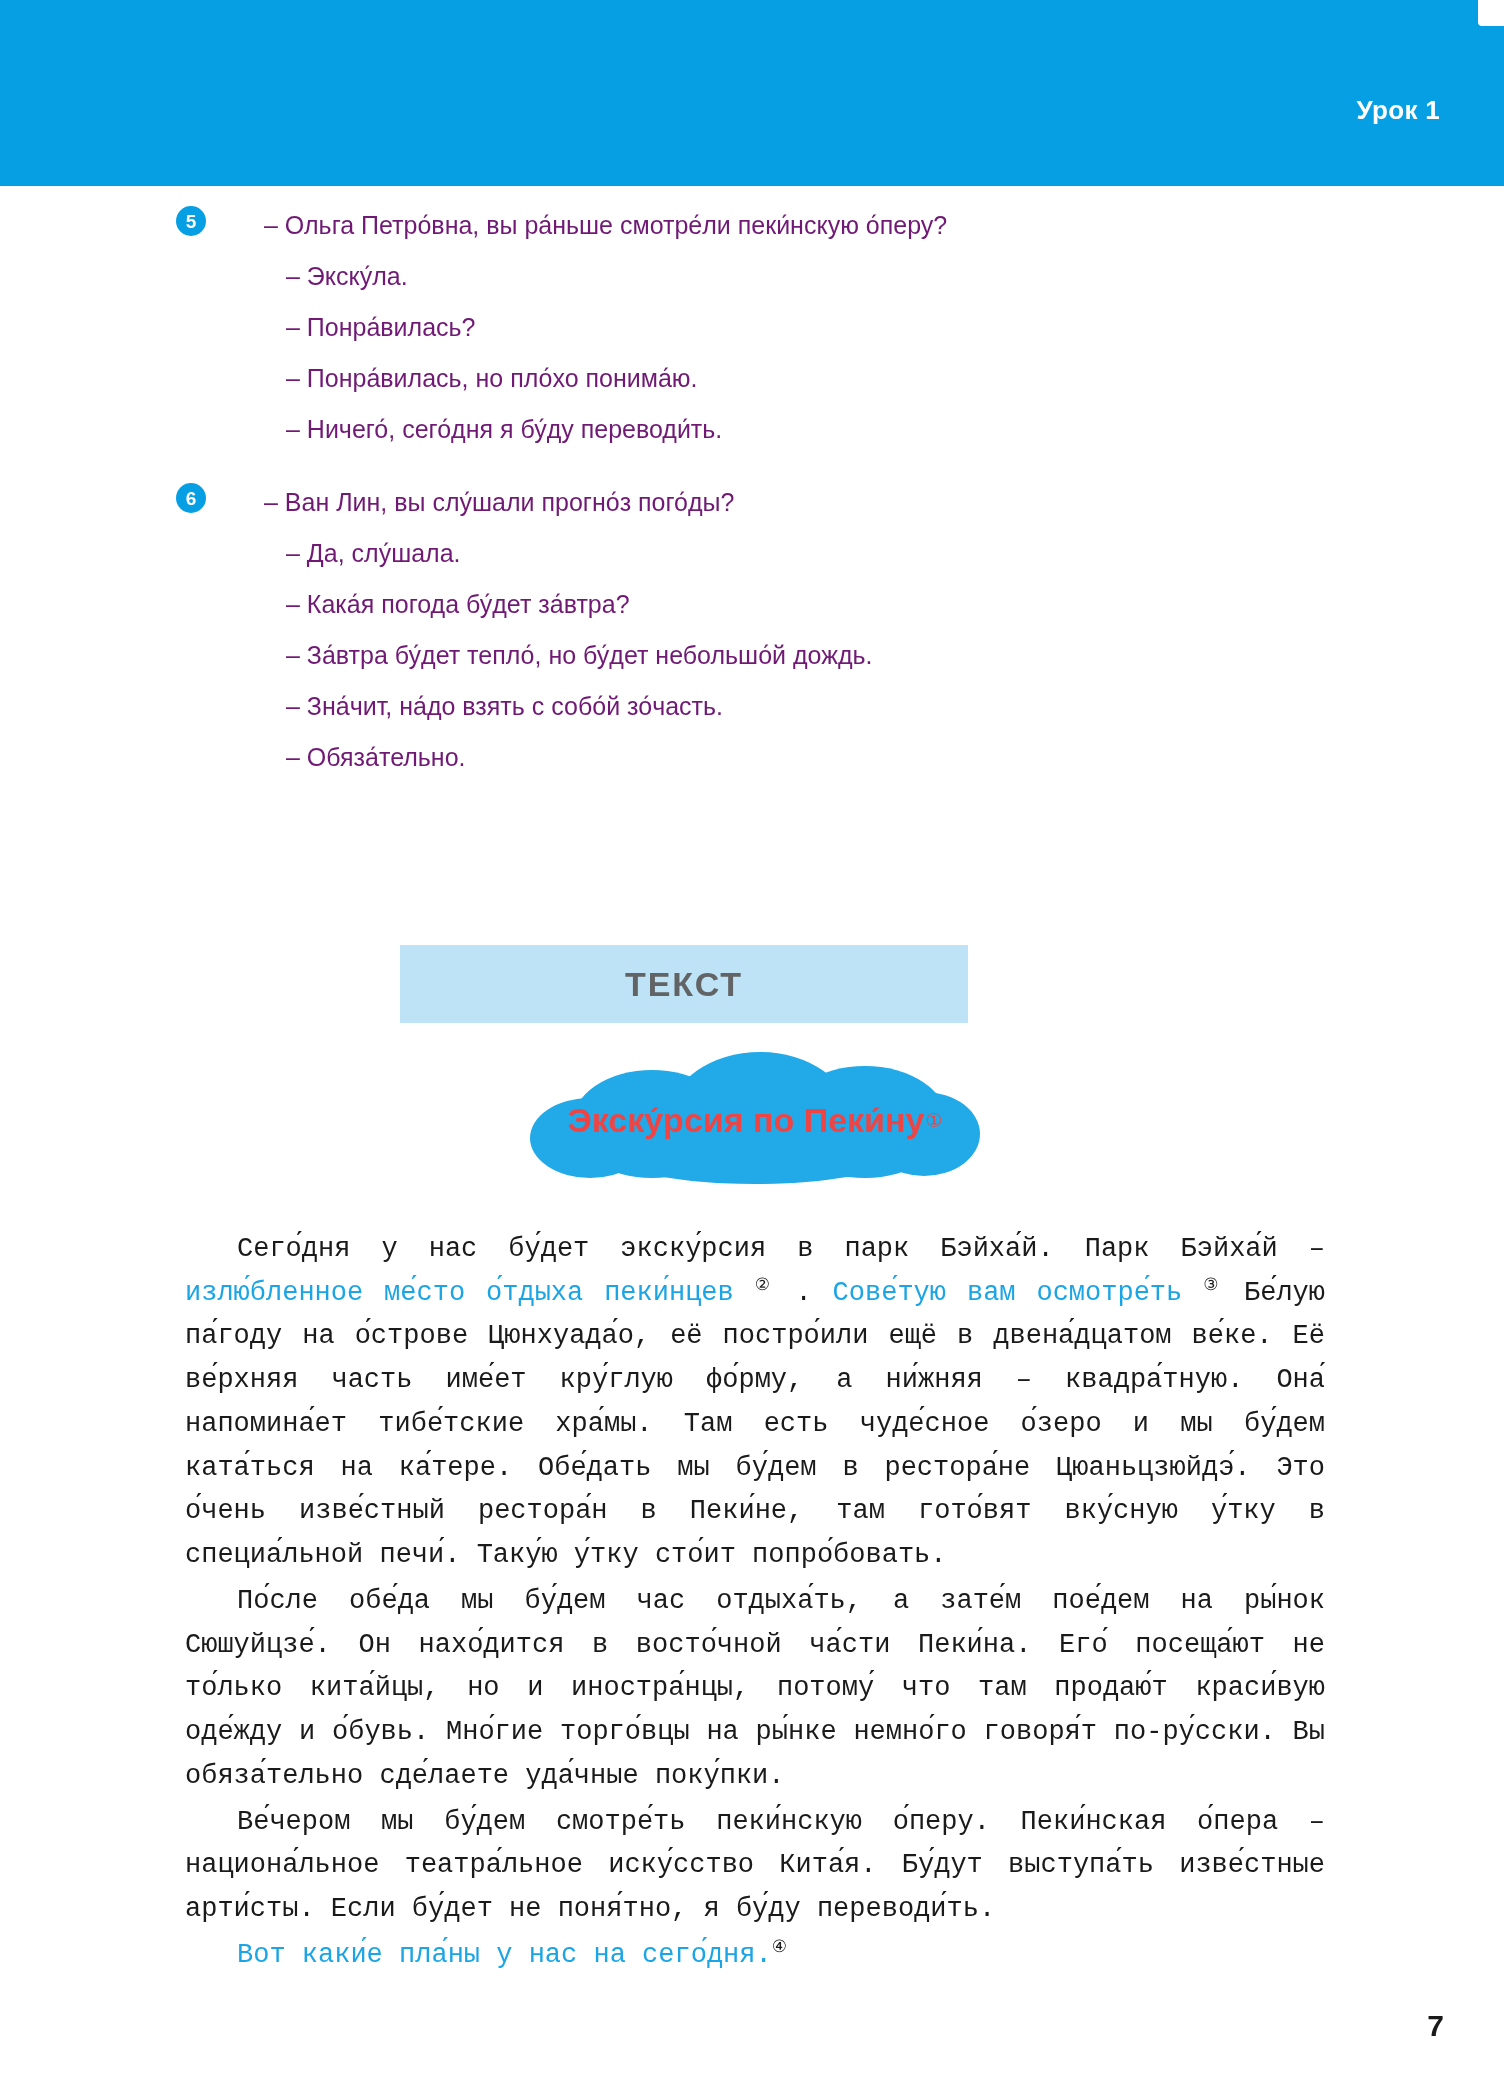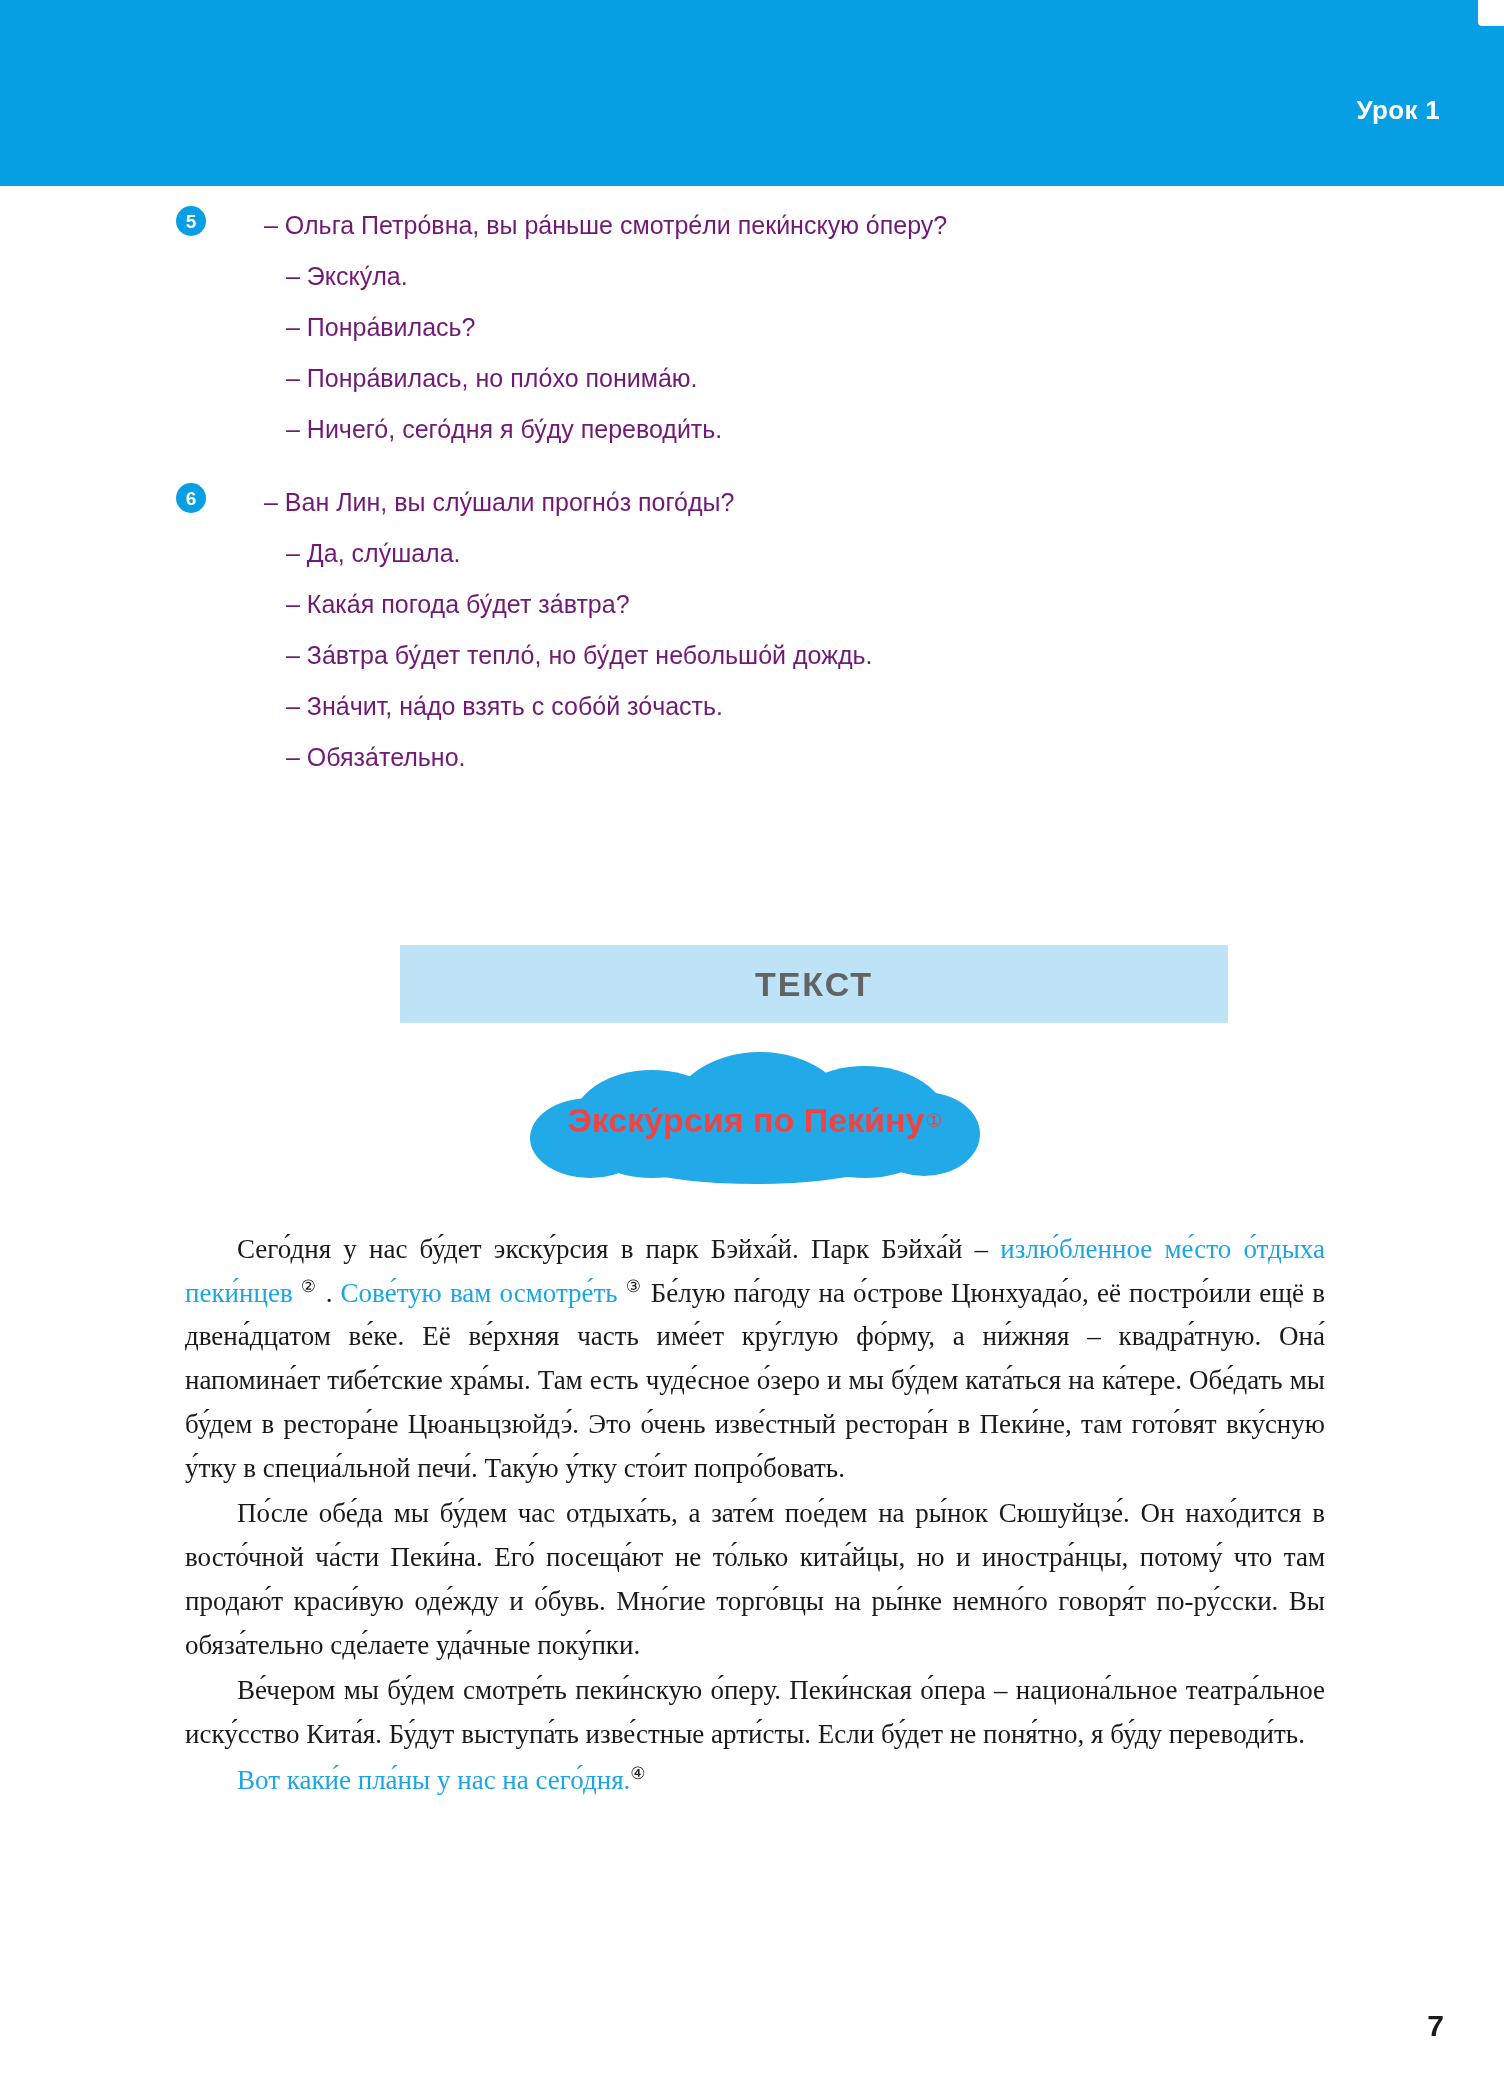--- a/index.html
+++ b/index.html
@@ -82,21 +82,21 @@
   }
   .dialog-line.first {
     padding-left: 0;
   }
 
   
   .tekst-banner {
     position: absolute;
     left: 400px;
     top: 945px;
-    width: 828px;
+    width: 568px;
     height: 78px;
     background: #bfe3f6;
     display: flex;
     align-items: center;
     justify-content: center;
   }
   .tekst-banner span {
     color: #616365;
     font-size: 34px;
     font-weight: bold;
@@ -151,20 +151,21 @@
     width: 1140px;
     font-family: "Liberation Serif", serif;
     font-size: 27px;
     line-height: 1.62;
     color: #1a1a1a;
     text-align: justify;
   }
   .body-text p {
     margin: 0 0 2px 0;
     text-indent: 52px;
+    font-family: Liberation Mono, monospace;
   }
   .hl {
     color: #1ca5e4;
   }
   .note {
     font-size: 17px;
     vertical-align: super;
     color: #1a1a1a;
   }
   .final-line {

